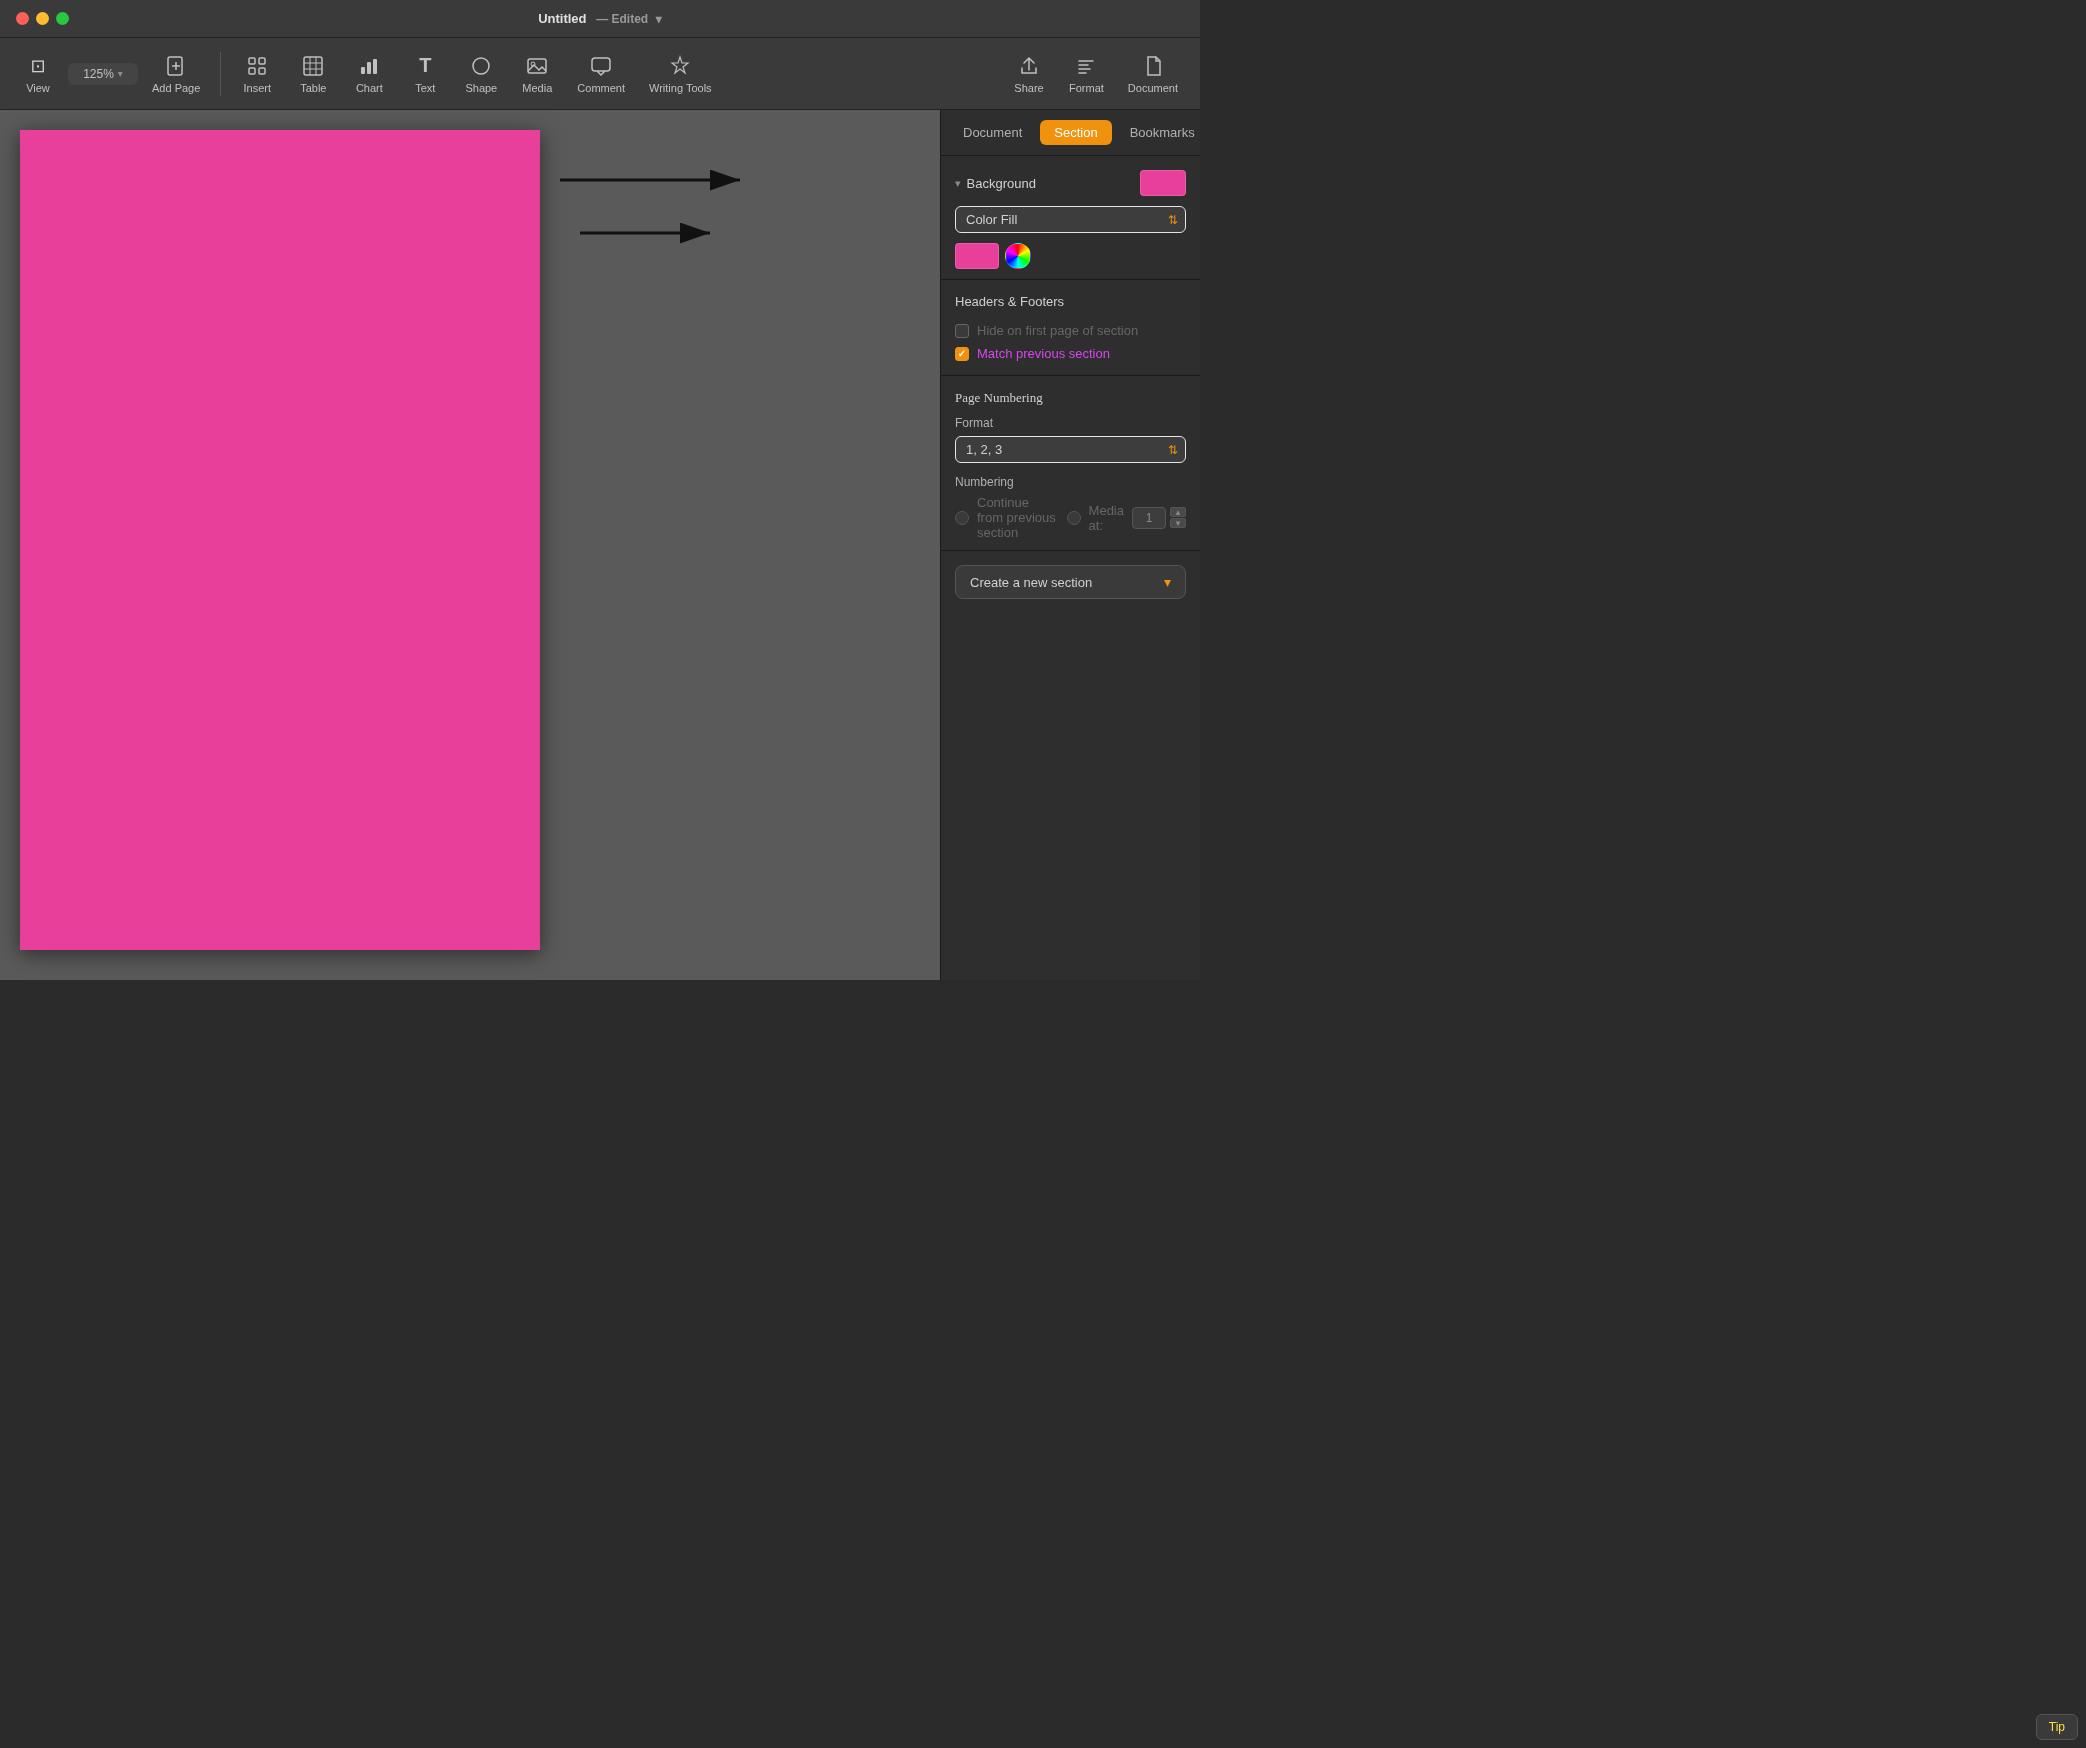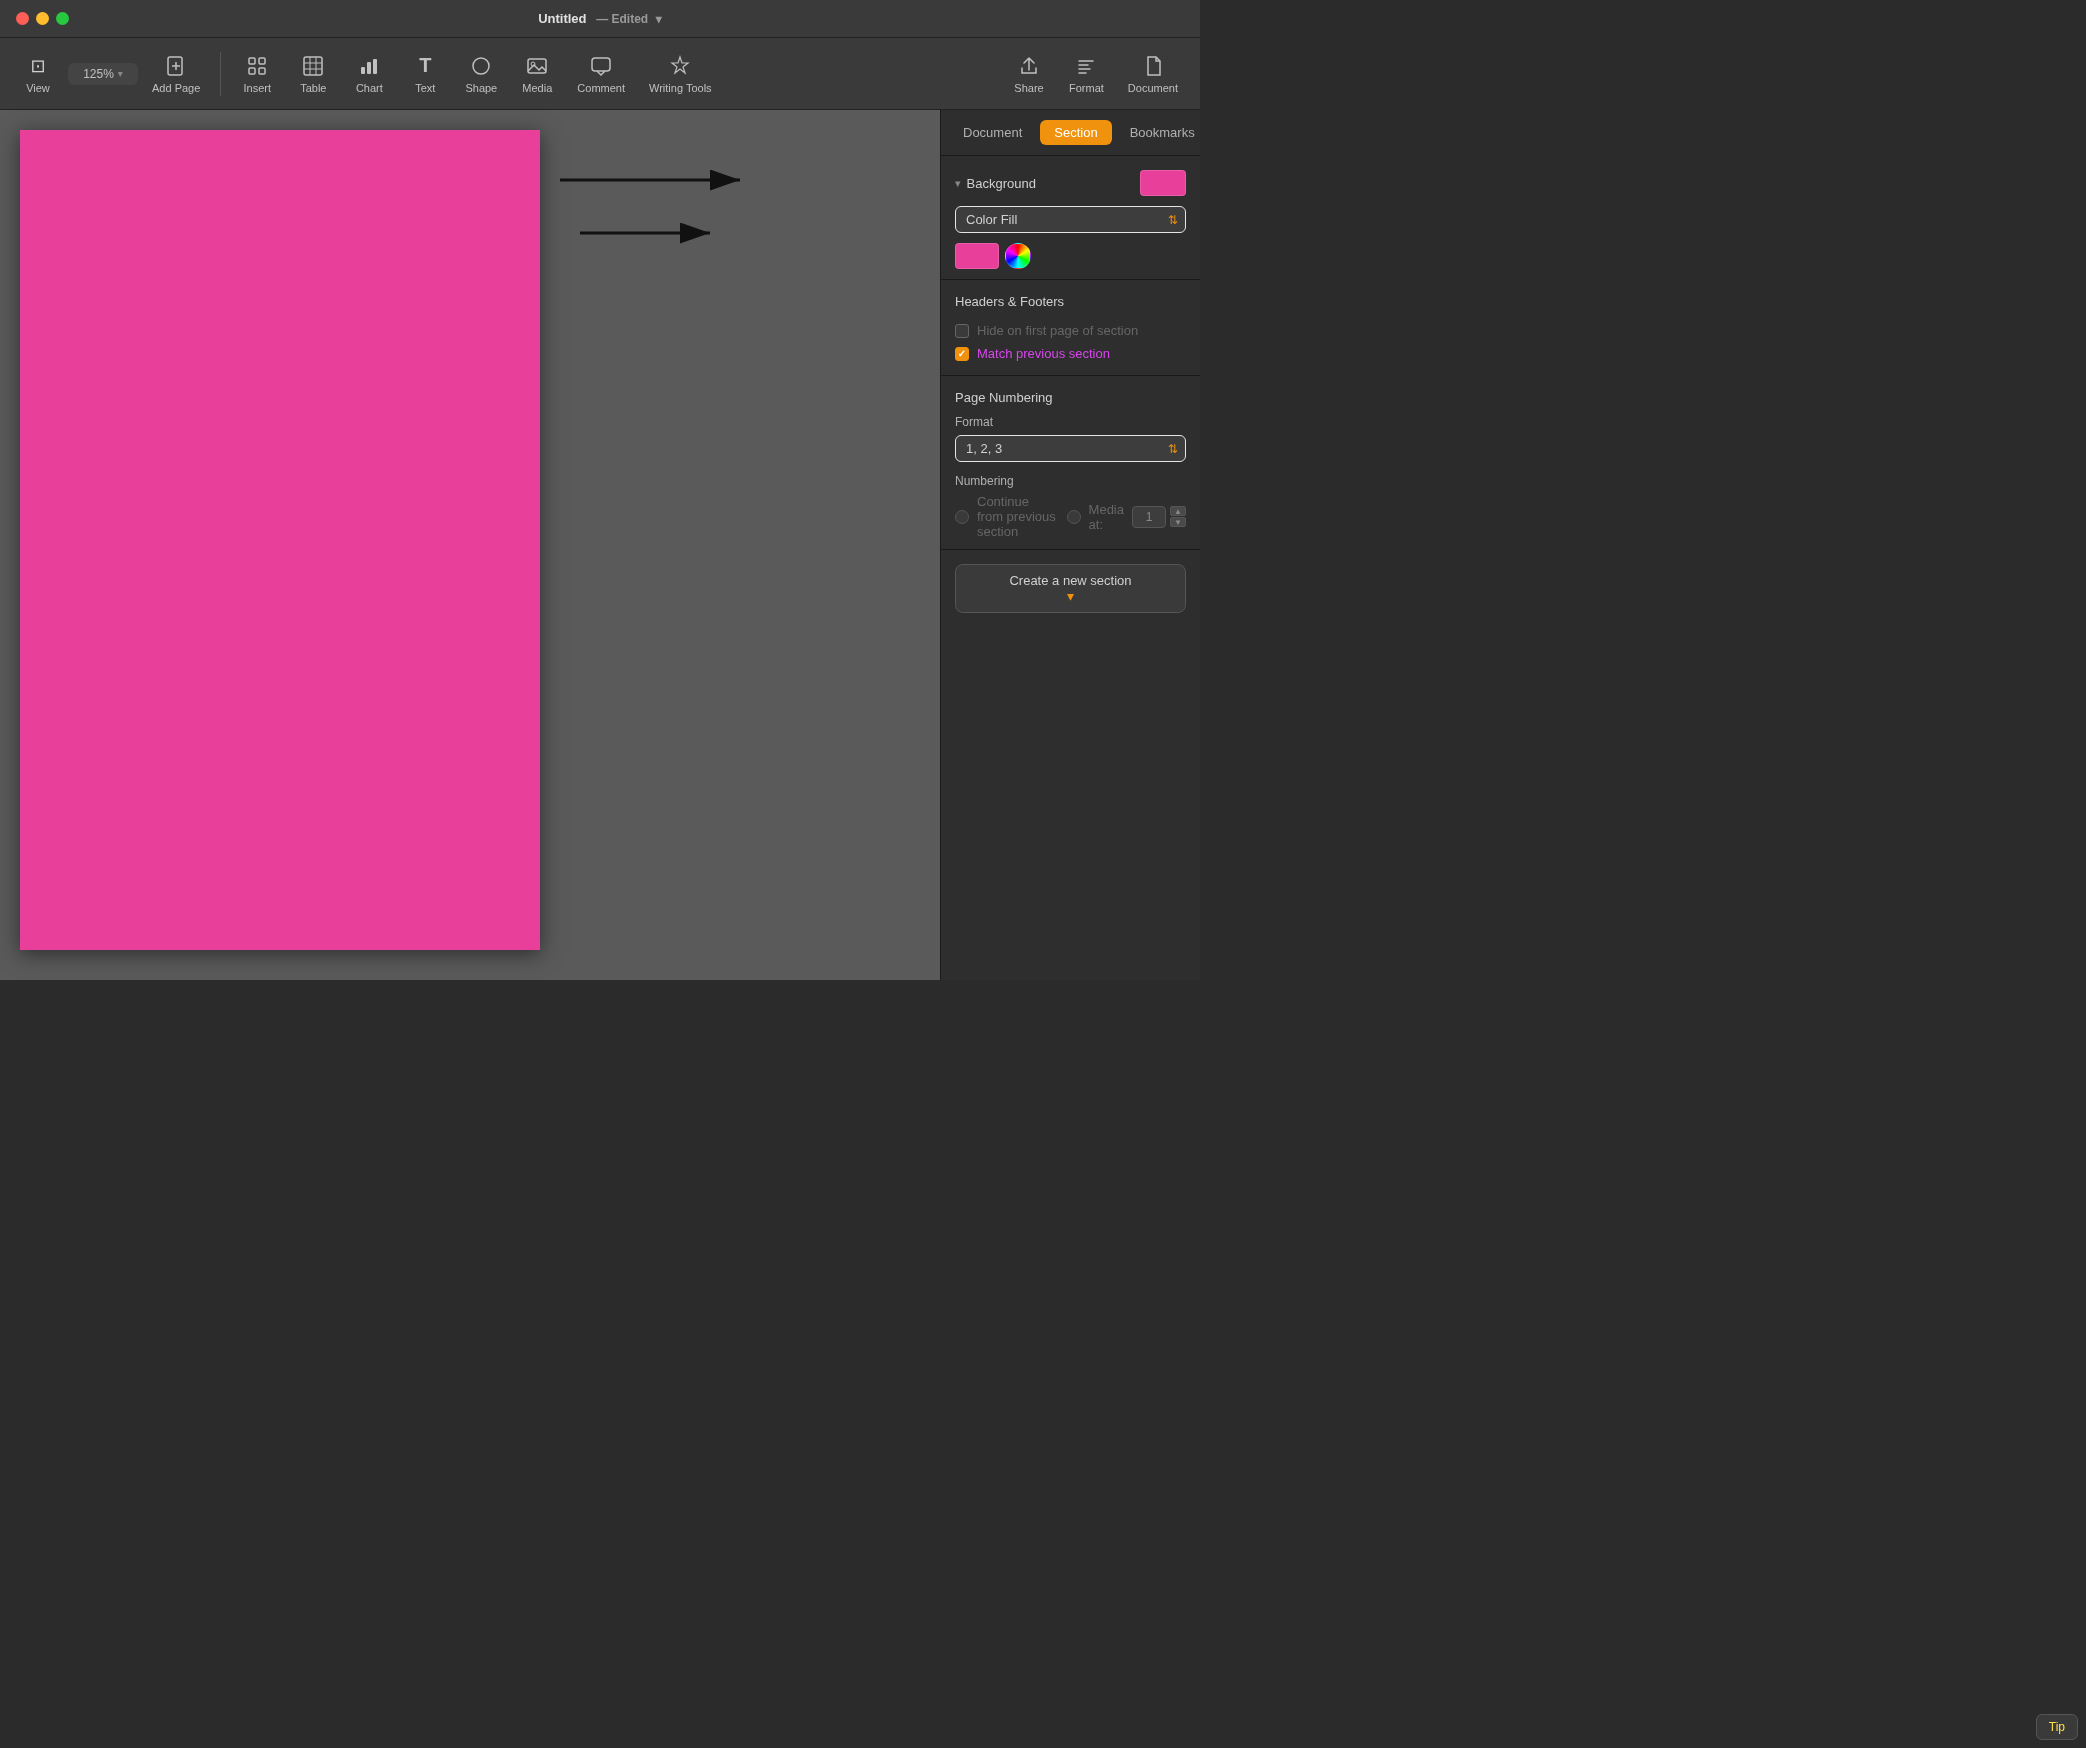--- a/index.html
+++ b/index.html
@@ -351,21 +351,20 @@
     .create-section-btn {
       margin: 14px;
       background: #3a3a3a;
       border: 1px solid #555;
       border-radius: 8px;
       padding: 8px 14px;
       display: flex;
       align-items: center;
       justify-content: space-between;
       cursor: pointer;
-      flex-direction: column;
     }
     .create-section-label {
       color: #d0d0d0;
       font-size: 13px;
     }
     .create-section-arrow {
       color: #f0920e;
       font-size: 14px;
     }
     .create-section-desc {
@@ -617,21 +616,21 @@
         <div class="checkbox"></div>
         <span class="checkbox-label disabled">Hide on first page of section</span>
       </div>
       <div class="checkbox-row">
         <div class="checkbox checked"></div>
         <span class="checkbox-label">Match previous section</span>
       </div>
     </div>
 
     <div class="sidebar-section">
-      <div class="section-title" style="margin-bottom:10px;">
+      <div class="section-title" style="margin-bottom:10px;font-family:Liberation Serif, serif;">
         <span>Page Numbering</span>
       </div>
 
       <div class="field-label">Format</div>
       <div class="select-wrapper" style="margin-bottom:12px;text-decoration:underline;">
         <select class="select-control">
           <option>1, 2, 3</option>
           <option>i, ii, iii</option>
           <option>I, II, III</option>
           <option>a, b, c</option>

